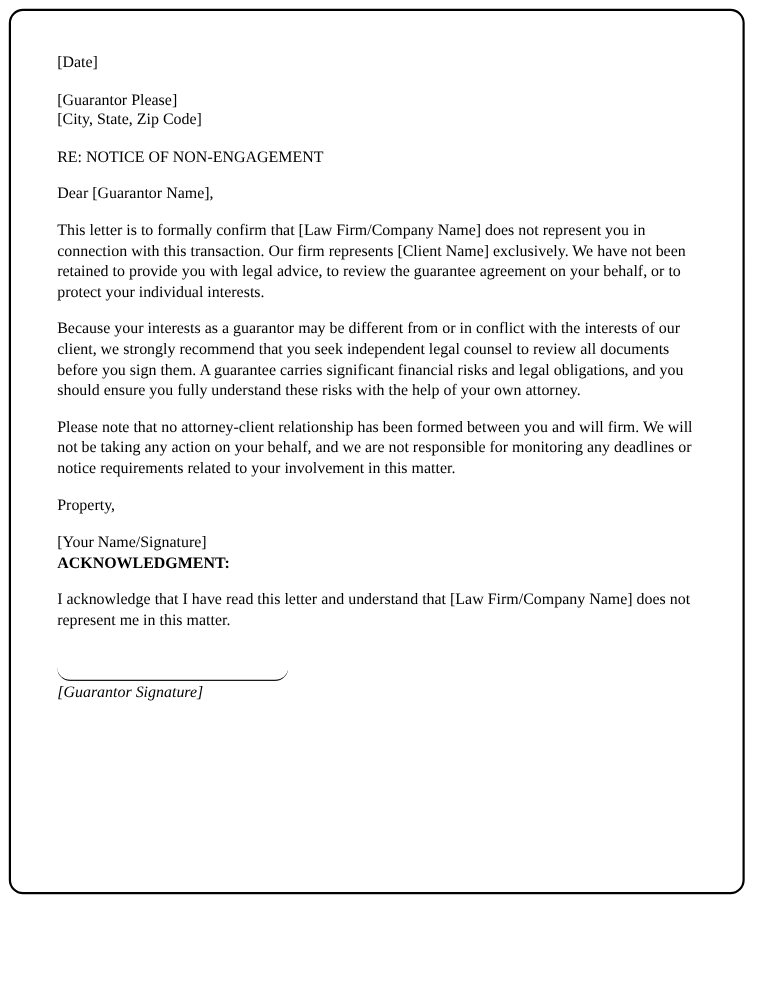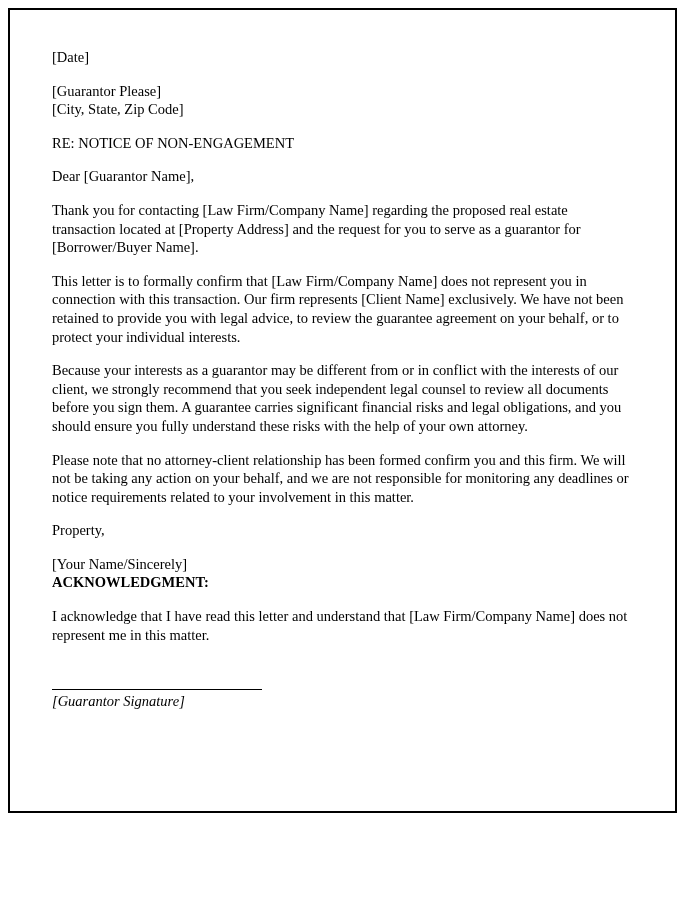--- a/index.html
+++ b/index.html
@@ -1,15 +1,15 @@
 <!DOCTYPE html>
 <html><head>
 <meta charset="utf-8">
 <style>
-  * { margin: 0; padding: 0; box-sizing: border-box; }
+  * { margin: 0; padding: 0; box-sizing: border-box; border-radius: 13px; }
   html, body {
     width: 700px;
     background: #ffffff;
     font-family: "Liberation Serif", "DejaVu Serif", serif;
     color: #000000;
   }
   body {
     height: 900px;
     position: relative;
   }
@@ -52,29 +52,28 @@
 
   <div>
     <div class="tight-line">[Guarantor Please]</div>
     <div class="block">[City, State, Zip Code]</div>
   </div>
 
   <div class="block">RE: NOTICE OF NON-ENGAGEMENT</div>
 
   <div class="block">Dear [Guarantor Name],</div>
 
-  <p class="body-par">Thank you for contacting [Law Firm/Company Name] regarding the proposed real estate transaction located at [Property Address] and the request for you to serve as a guarantor for [Borrower/Buyer Name].</p>
   <p class="body-par">This letter is to formally confirm that [Law Firm/Company Name] does not represent you in connection with this transaction. Our firm represents [Client Name] exclusively. We have not been retained to provide you with legal advice, to review the guarantee agreement on your behalf, or to protect your individual interests.</p>
   <p class="body-par">Because your interests as a guarantor may be different from or in conflict with the interests of our client, we strongly recommend that you seek independent legal counsel to review all documents before you sign them. A guarantee carries significant financial risks and legal obligations, and you should ensure you fully understand these risks with the help of your own attorney.</p>
-  <p class="body-par">Please note that no attorney-client relationship has been formed confirm you and this firm. We will not be taking any action on your behalf, and we are not responsible for monitoring any deadlines or notice requirements related to your involvement in this matter.</p>
+  <p class="body-par">Please note that no attorney-client relationship has been formed between you and will firm. We will not be taking any action on your behalf, and we are not responsible for monitoring any deadlines or notice requirements related to your involvement in this matter.</p>
 
   <div class="block">Property,</div>
 
   <div>
-    <div class="tight-line">[Your Name/Sincerely]</div>
+    <div class="tight-line">[Your Name/Signature]</div>
   </div>
 
   <div class="ack-heading">ACKNOWLEDGMENT:</div>
 
   <p class="body-par">I acknowledge that I have read this letter and understand that [Law Firm/Company Name] does not represent me in this matter.</p>
 
   <div class="sig-rule"></div>
   <div class="sig-label">[Guarantor Signature]</div>
 
 </div>

